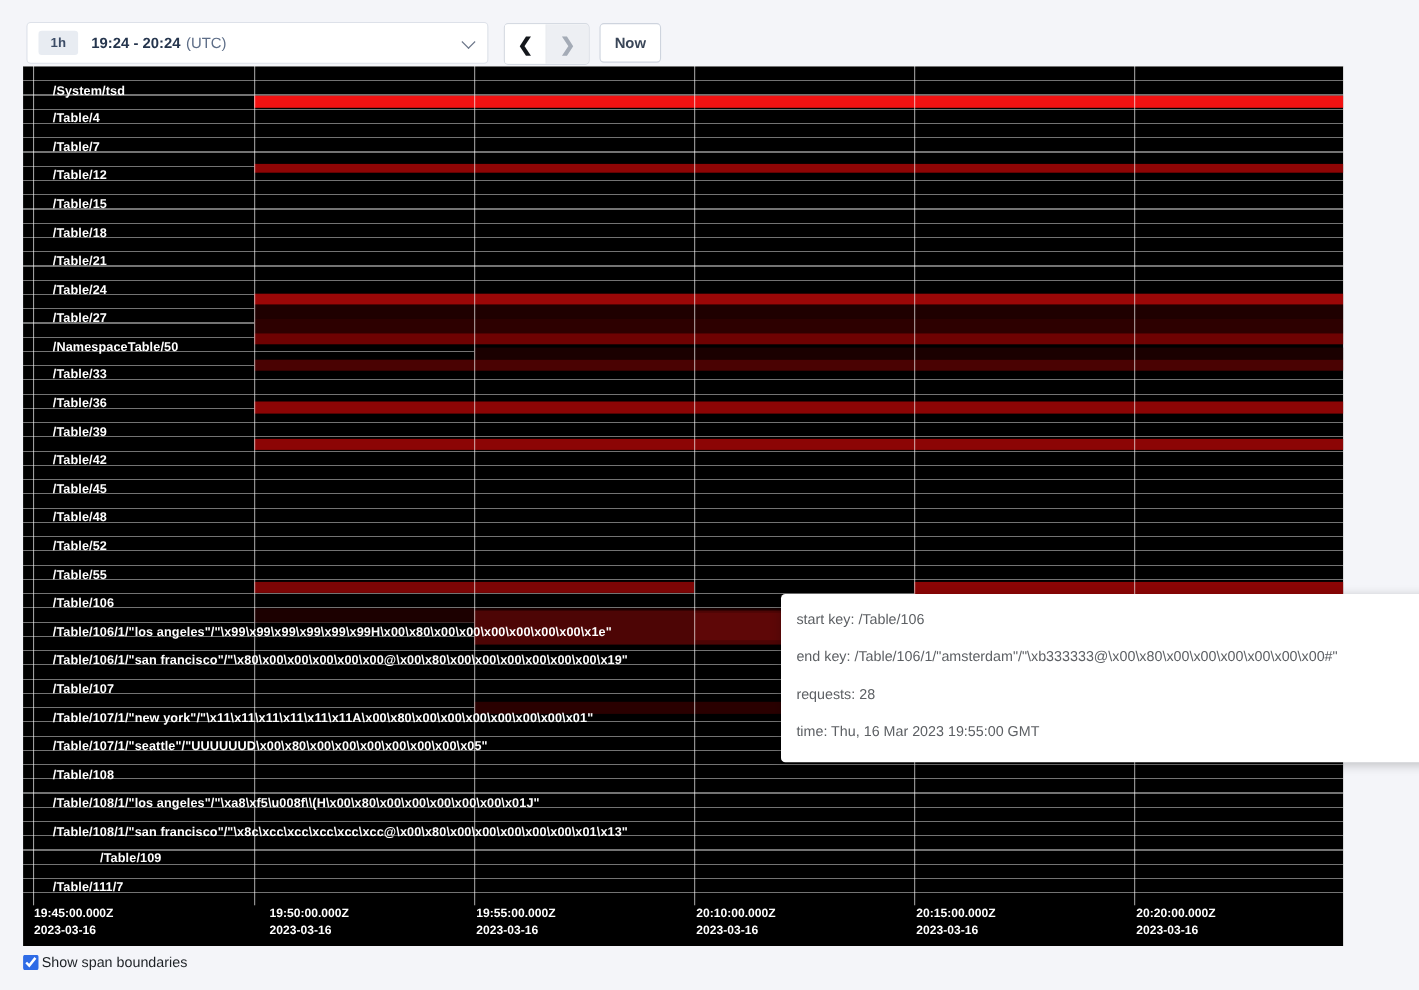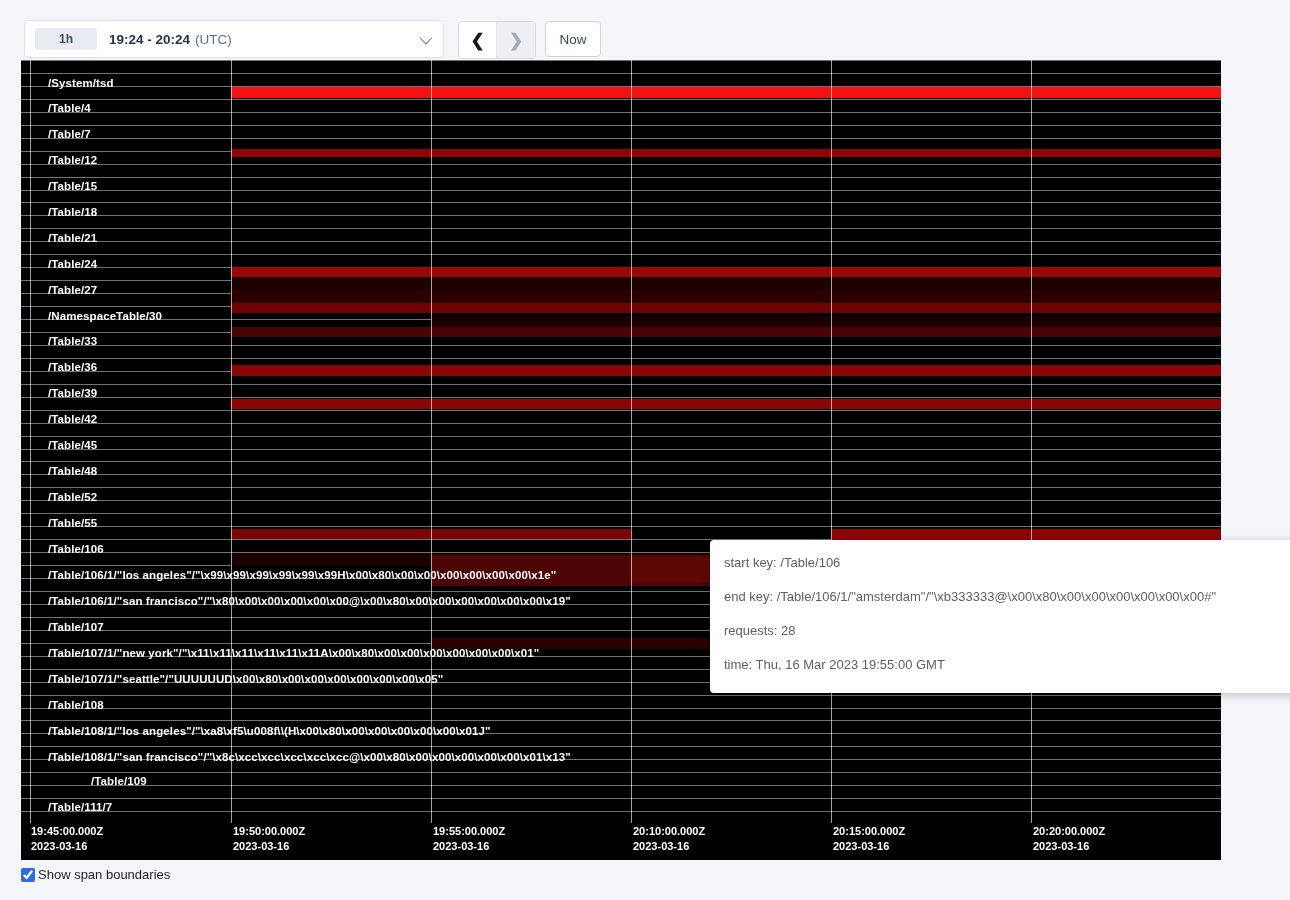--- a/index.html
+++ b/index.html
@@ -11,42 +11,42 @@
   }
   
   .time-select{
     position:absolute;left:24px;top:20px;width:420px;height:38px;
     background:#fff;border:1px solid #dde1e9;border-radius:4px;
     display:flex;align-items:center;box-sizing:border-box;padding:0 14px 0 10px;
     cursor:pointer;
   }
   .range-badge{
     background:#e8ecf2;color:#3c4c66;font-size:12px;font-weight:700;
-    border-radius:3px;padding:5px 24px;margin-right:12px;line-height:1;
+    border-radius:3px;padding:5px 11px;margin-right:12px;line-height:1;
   }
   .range-text{font-size:13.5px;font-weight:700;color:#25354d;}
   .range-zone{font-size:13.5px;color:#5d6d87;margin-left:5px;font-weight:400;}
   .chevron-down{
     margin-left:auto;width:8px;height:8px;border-right:1.6px solid #6b7689;
     border-bottom:1.6px solid #6b7689;transform:rotate(45deg) translateY(-2px);
   }
   .nav-group{
     position:absolute;left:458px;top:21px;height:36px;display:flex;
     border:1px solid #d5dae2;border-radius:4px;overflow:hidden;background:#fff;
   }
   .nav-btn{
     width:38px;height:36px;display:flex;align-items:center;justify-content:center;
     font-size:17px;border:none;background:#fff;cursor:pointer;padding:0;
   }
   .nav-btn.prev{color:#14171c;font-weight:700;border-right:1px solid #e2e5ea;}
   .nav-btn.next{color:#a4abb6;background:#edeff3;font-weight:700;cursor:default;}
   .now-btn{
     position:absolute;left:545px;top:21px;width:56px;height:36px;
     background:#fff;border:1px solid #ced4de;border-radius:4px;
-    font-size:13.5px;font-weight:400;color:#3a4658;cursor:pointer;
+    font-size:13.5px;font-weight:700;color:#3a4658;cursor:pointer;
     font-family:"Liberation Sans", sans-serif;
   }
   
   .chart{
     position:absolute;left:21px;top:60px;width:1200px;height:800px;
     background:#000;
   }
   .plot{
     position:absolute;left:0;top:0;width:1200px;height:763px;
     background:repeating-linear-gradient(to bottom,
@@ -121,21 +121,21 @@
       <div class="vline" style="left: 1010px;"></div>
       <div class="row-label" style="top: 17px;">/System/tsd</div>
       <div class="row-label" style="top: 42px;">/Table/4</div>
       <div class="row-label" style="top: 68px;">/Table/7</div>
       <div class="row-label" style="top: 94px;">/Table/12</div>
       <div class="row-label" style="top: 120px;">/Table/15</div>
       <div class="row-label" style="top: 146px;">/Table/18</div>
       <div class="row-label" style="top: 172px;">/Table/21</div>
       <div class="row-label" style="top: 198px;">/Table/24</div>
       <div class="row-label" style="top: 224px;">/Table/27</div>
-      <div class="row-label" style="top: 250px;">/NamespaceTable/30</div>
+      <div class="row-label" style="top: 250px;">/NamespaceTable/50</div>
       <div class="row-label" style="top: 275px;">/Table/33</div>
       <div class="row-label" style="top: 301px;">/Table/36</div>
       <div class="row-label" style="top: 327px;">/Table/39</div>
       <div class="row-label" style="top: 353px;">/Table/42</div>
       <div class="row-label" style="top: 379px;">/Table/45</div>
       <div class="row-label" style="top: 405px;">/Table/48</div>
       <div class="row-label" style="top: 431px;">/Table/52</div>
       <div class="row-label" style="top: 457px;">/Table/55</div>
       <div class="row-label" style="top: 483px;">/Table/106</div>
       <div class="row-label" style="top: 509px;">/Table/106/1/"los angeles"/"\x99\x99\x99\x99\x99\x99H\x00\x80\x00\x00\x00\x00\x00\x00\x1e"</div>
@@ -147,21 +147,21 @@
       <div class="row-label" style="top: 665px;">/Table/108/1/"los angeles"/"\xa8\xf5\u008f\\(H\x00\x80\x00\x00\x00\x00\x00\x01J"</div>
       <div class="row-label" style="top: 691px;">/Table/108/1/"san francisco"/"\x8c\xcc\xcc\xcc\xcc\xcc@\x00\x80\x00\x00\x00\x00\x00\x01\x13"</div>
       <div class="row-label" style="top: 715px; padding-left: 43px;">/Table/109</div>
       <div class="row-label" style="top: 741px;">/Table/111/7</div>
     </div>
   <div id="x-axis">
       <div class="x-tick" style="left: 10px;">
         <div>19:45:00.000Z</div>
         <div>2023-03-16</div>
       </div>
-      <div class="x-tick" style="left: 212px;">
+      <div class="x-tick" style="left: 224px;">
         <div>19:50:00.000Z</div>
         <div>2023-03-16</div>
       </div>
       <div class="x-tick" style="left: 412px;">
         <div>19:55:00.000Z</div>
         <div>2023-03-16</div>
       </div>
       <div class="x-tick" style="left: 612px;">
         <div>20:10:00.000Z</div>
         <div>2023-03-16</div>

